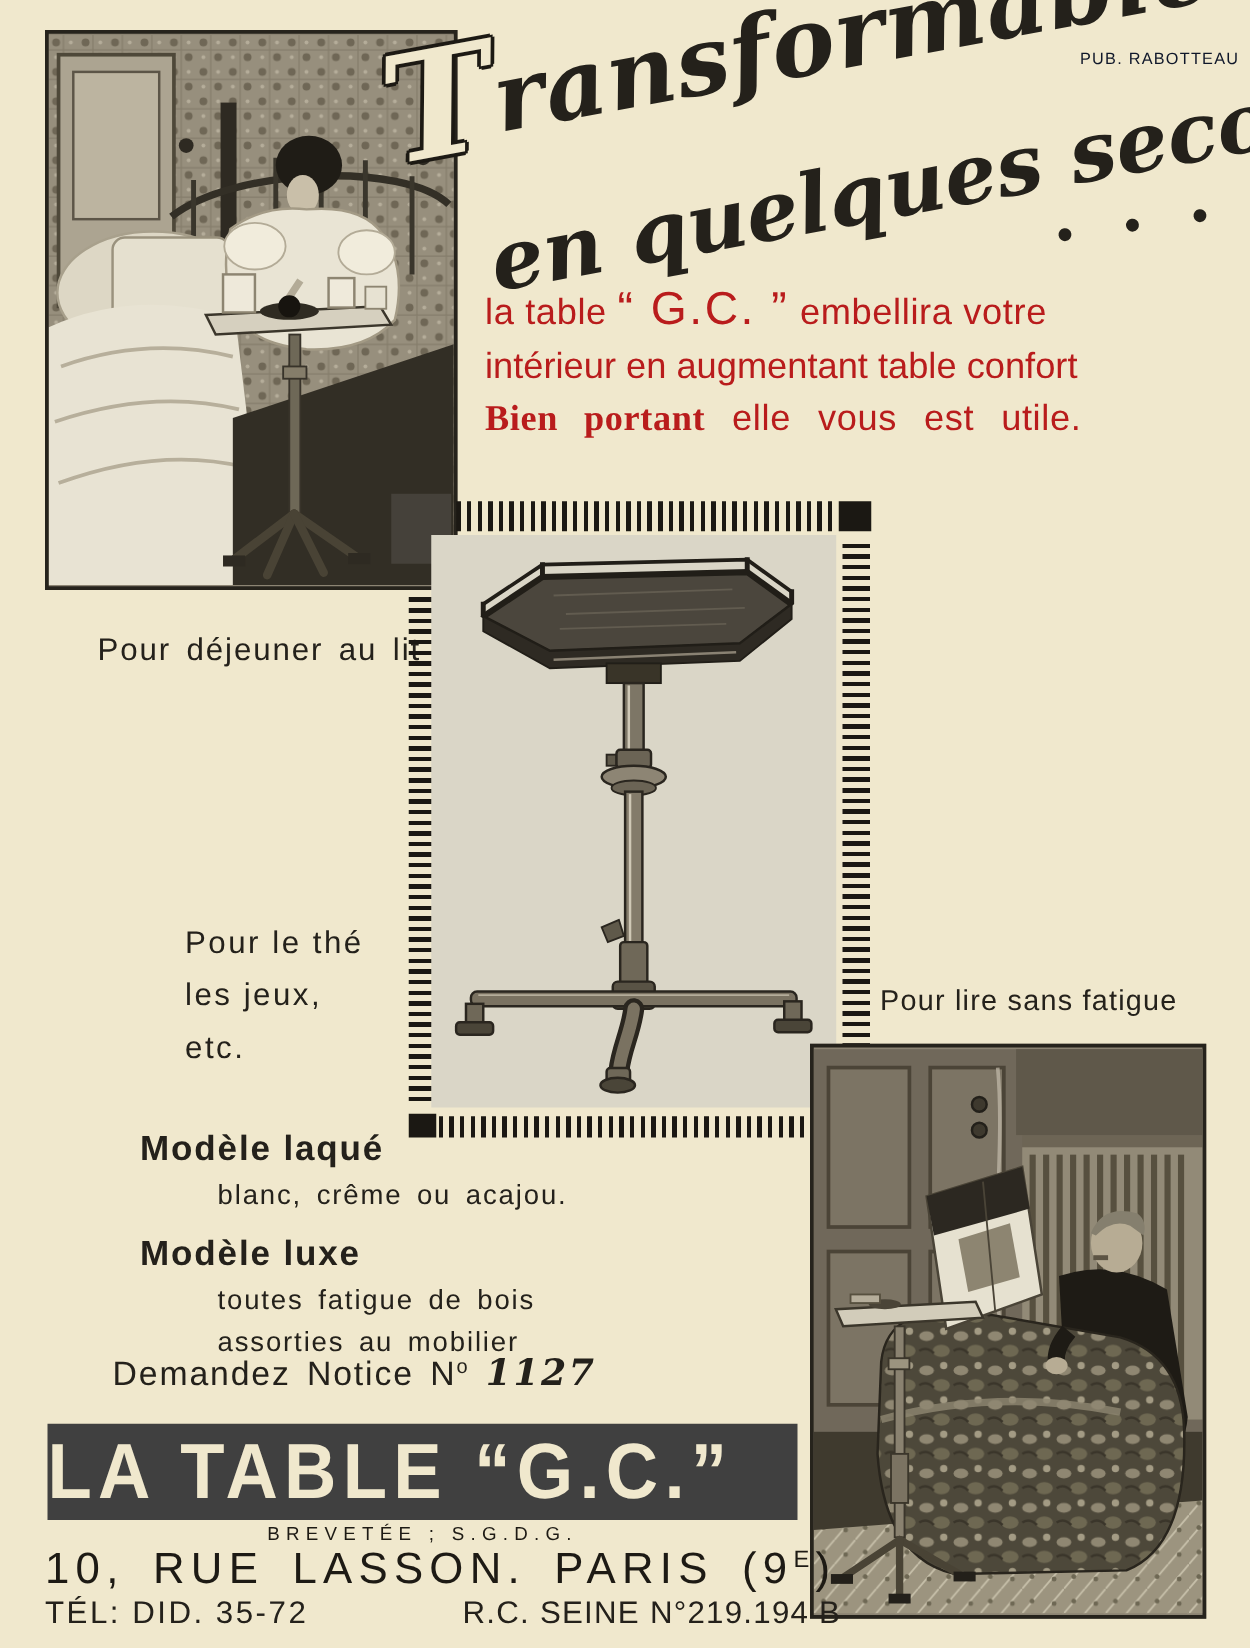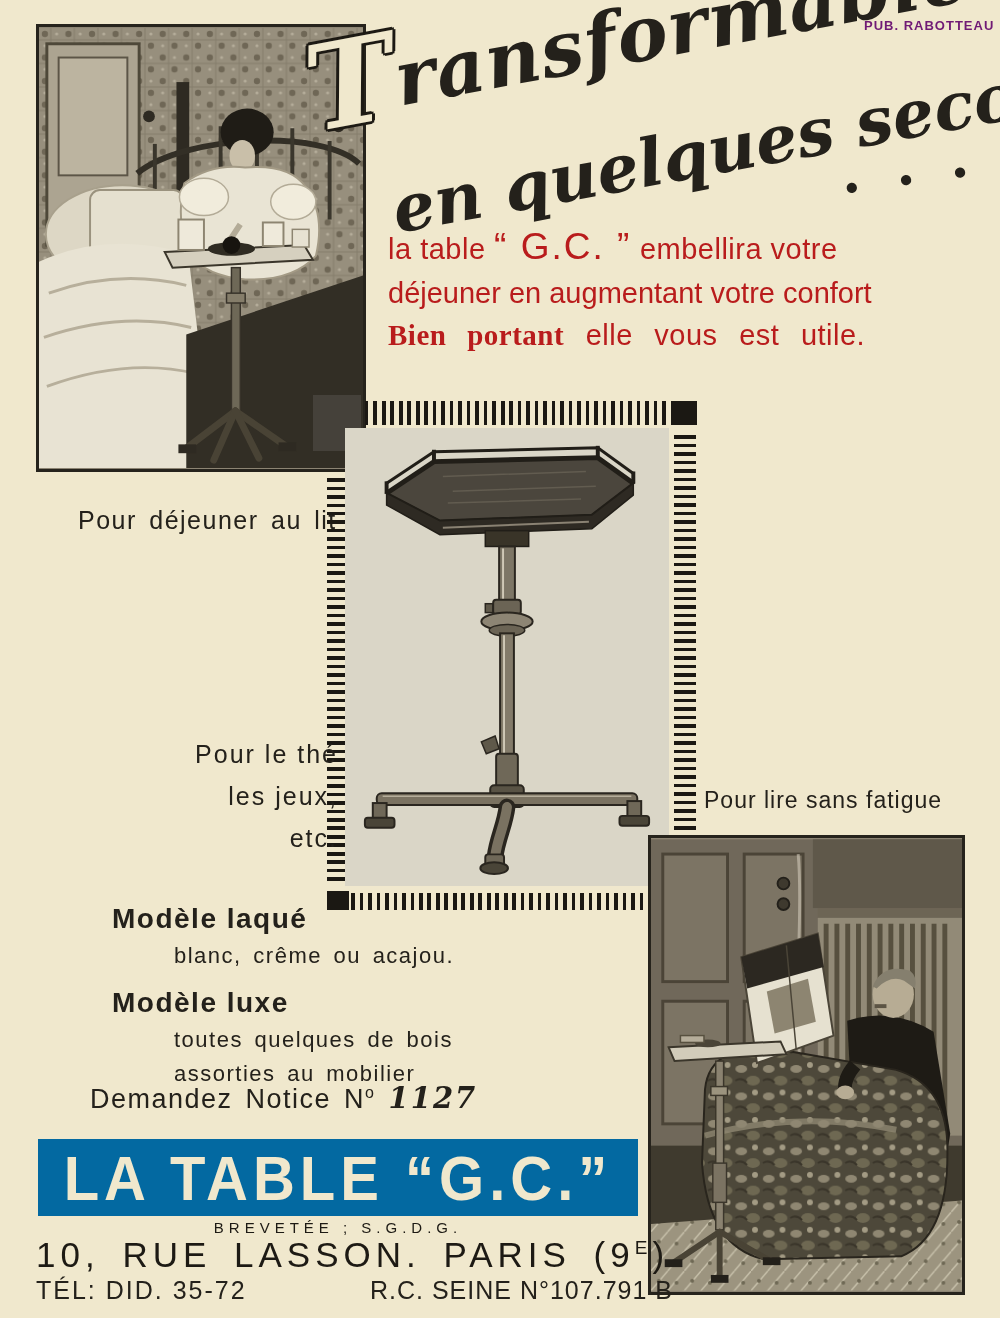--- a/index.html
+++ b/index.html
@@ -39,21 +39,21 @@
   .intro{left:388px;top:226px;width:595px;font-size:29px;letter-spacing:.5px;color:#b91c1c;}
   .intro div{margin-bottom:9px;white-space:nowrap;}
   .intro .brand{font-size:37px;letter-spacing:2px;}
   .intro .l2{letter-spacing:0;}
   .intro .l3{word-spacing:13px;}
   .intro .l4{word-spacing:5px;}
   .intro b{font-weight:bold;font-family:Liberation Serif, serif;}
 
   
   .cap-bed{left:78px;top:506px;font-size:25px;letter-spacing:1.5px;word-spacing:4px;}
-  .cap-tea{left:148px;top:733px;width:190px;text-align:right;font-size:25px;letter-spacing:2px;line-height:42px;}
+  .cap-tea{left:148px;top:733px;width:190px;text-align:left;font-size:25px;letter-spacing:2px;line-height:42px;}
   .cap-read{left:704px;top:787px;font-size:23px;letter-spacing:1px;}
 
   
   .frame{left:313px;top:399px;width:390px;height:517px;}
   .frame .inner{position:absolute;left:32px;top:29px;width:324px;height:458px;background:#dad6c7;}
   .frame .inner svg{display:block;margin:4px auto 0;}
   .hstrip{position:absolute;background:repeating-linear-gradient(90deg,#1b1813 0 3.5px,transparent 3.5px 8.5px);}
   .vstrip{position:absolute;background:repeating-linear-gradient(0deg,#1b1813 0 3.5px,transparent 3.5px 8.5px);}
   .csq{position:absolute;background:#1b1813;}
   .cblock{position:absolute;background:#45413a;}
@@ -61,30 +61,30 @@
   
   .models{left:112px;top:903px;}
   .models .mname{font-size:28px;font-weight:bold;letter-spacing:1.5px;margin-bottom:8px;}
   .models .mdet{font-size:22px;letter-spacing:1.5px;margin:0 0 8px 62px;word-spacing:4px;}
   .models .gap{height:10px;}
   .notice{left:90px;top:1081px;font-size:27px;letter-spacing:1.5px;word-spacing:4px;}
   .notice sup{font-size:16px;}
   .notice .nr{font-family:"DejaVu Serif",serif;font-style:italic;font-weight:bold;font-size:29px;letter-spacing:2px;}
 
   
-  .banner{left:38px;top:1139px;width:600px;height:77px;background:#0369a1;
-          display:flex;align-items:center;justify-content:center;overflow:visible;}
+  .banner{left:38px;top:1139px;width:600px;height:77px;background:#404040;
+          display:flex;align-items:center;justify-content:flex-start;overflow:visible;}
   .banner span{color:#f0e8cd;font-size:58px;font-weight:bold;letter-spacing:5px;white-space:nowrap;transform:scaleY(1.08);}
   .patent{left:38px;top:1219px;width:600px;text-align:center;font-size:15px;letter-spacing:5px;font-weight:normal;color:#1d1a14;}
   .address{left:36px;top:1235px;font-size:35px;letter-spacing:5px;word-spacing:8px;white-space:nowrap;color:#1d1a14;}
   .address sup{font-size:19px;}
   .phone{left:36px;top:1276px;font-size:25px;letter-spacing:2px;}
   .registry{left:370px;top:1276px;font-size:25px;letter-spacing:1px;}
 
-  .pubcredit{left:864px;top:18px;font-size:13px;letter-spacing:1px;font-weight:bold;color:#701a75;}
+  .pubcredit{left:864px;top:39px;font-size:13px;letter-spacing:1px;font-weight:normal;color:#0f172a;}
 </style>
 </head>
 <body>
 
 <div class="abs pubcredit">PUB. RABOTTEAU</div>
 
 <div class="photo" style="left:36px;top:24px;width:330px;height:448px;">
   <svg viewBox="0 0 330 448">
     <defs>
       <pattern id="wp" width="24" height="24" patternUnits="userSpaceOnUse">
@@ -141,21 +141,21 @@
 </div>
 
 <div class="abs headline1">
   <span class="cap">T</span><span>ransformable</span>
 </div>
 <div class="abs headline2">en quelques secondes</div>
 <div class="abs headline-dots">• • •</div>
 
 <div class="abs intro">
   <div><span>la table</span> <span class="brand">“ G.C. ”</span> <span>embellira votre</span></div>
-  <div class="l2">déjeuner en augmentant votre confort</div>
+  <div class="l2">intérieur en augmentant table confort</div>
   <div class="l3"><b>Bien portant</b><span> elle vous est utile.</span></div>
 </div>
 
 <div class="abs cap-bed">Pour déjeuner au lit</div>
 
 <div class="abs frame">
   <div class="cblock" style="left:0;top:-4px;width:48px;height:56px;"></div>
   <div class="hstrip" style="left:52px;top:2px;width:304px;height:24px;"></div>
   <div class="csq" style="left:358px;top:2px;width:26px;height:24px;"></div>
   <div class="vstrip" style="left:361px;top:32px;width:22px;height:424px;"></div>
@@ -284,30 +284,30 @@
     <rect x="114" y="426" width="18" height="8" fill="#23201a"></rect>
     <rect x="61" y="444" width="18" height="8" fill="#23201a"></rect>
   </svg>
 </div>
 
 <div class="abs models">
   <div class="mname">Modèle laqué</div>
   <div class="mdet">blanc, crême ou acajou.</div>
   <div class="gap"></div>
   <div class="mname">Modèle luxe</div>
-  <div class="mdet">toutes quelques de bois</div>
+  <div class="mdet">toutes fatigue de bois</div>
   <div class="mdet">assorties au mobilier</div>
 </div>
 
 <div class="abs notice">
   <span>Demandez Notice N</span><sup>o</sup>
   <span class="nr">1127</span>
 </div>
 
 <div class="abs banner">
   <span>LA TABLE “G.C.”</span>
 </div>
 <div class="abs patent">BREVETÉE ; S.G.D.G.</div>
 <div class="abs address">
   <span>10, RUE LASSON. PARIS (9</span><sup>E</sup><span>)</span>
 </div>
 <div class="abs phone">TÉL: DID. 35-72</div>
-<div class="abs registry">R.C. SEINE N°107.791 B</div>
+<div class="abs registry">R.C. SEINE N°219.194 B</div>
 
 </body></html>

